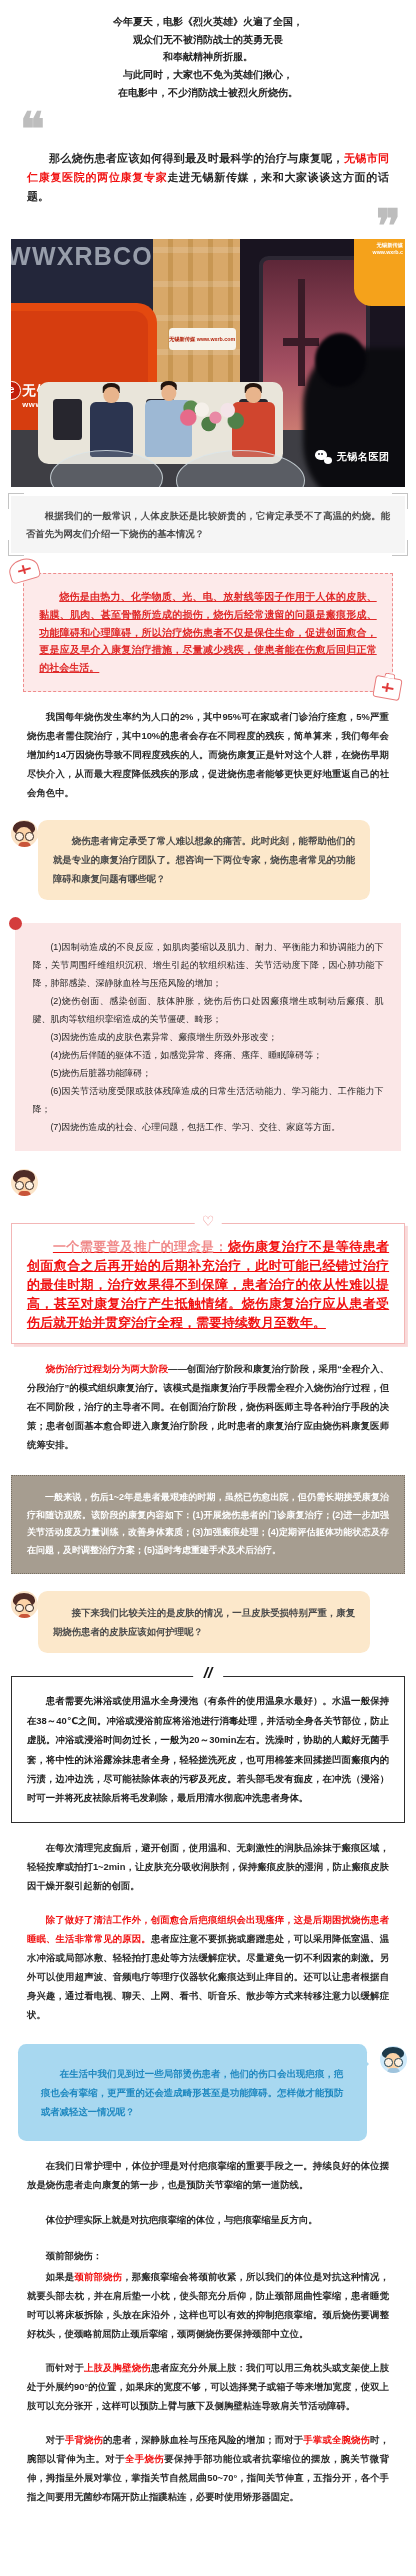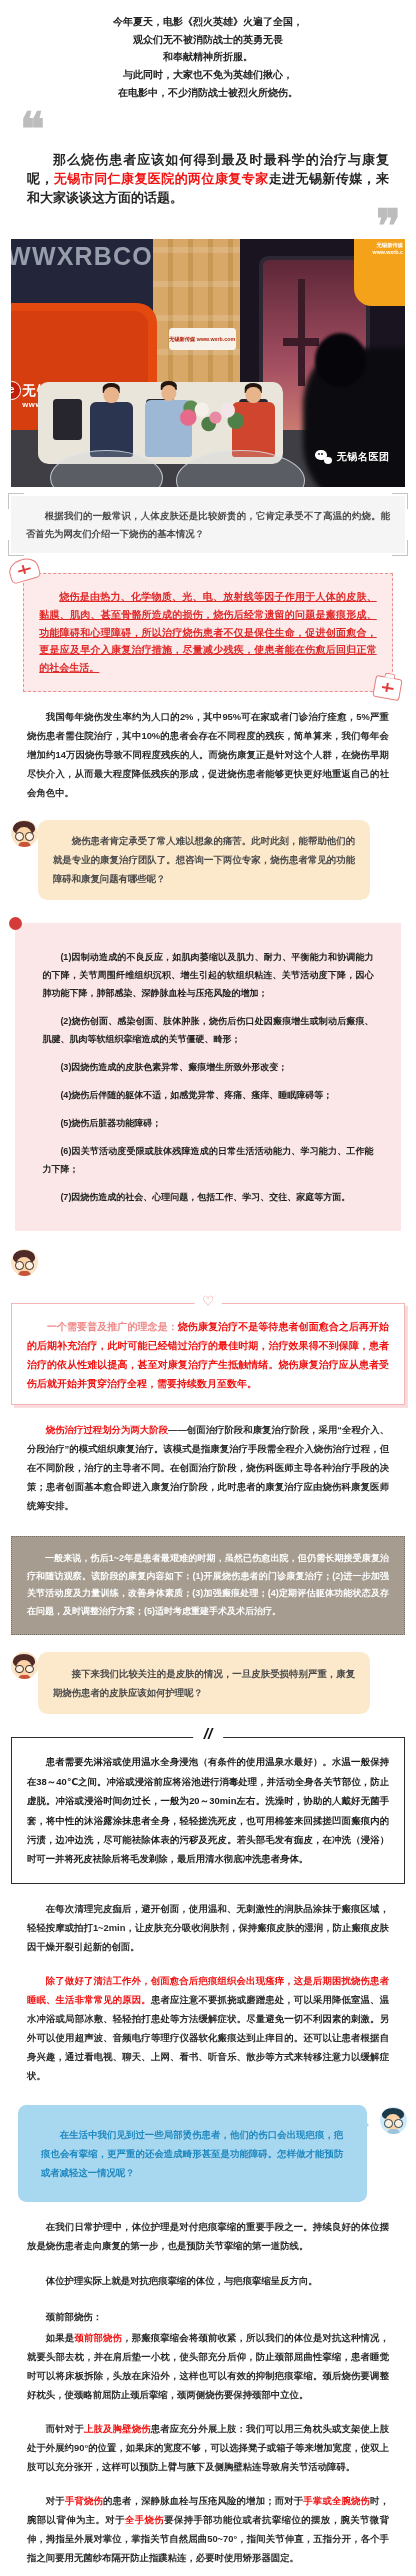--- a/index.html
+++ b/index.html
@@ -7,21 +7,21 @@
   .page{width:416px;overflow:hidden;background:#fff;}
 
   
   .intro{margin:13px 11.8px 0;text-align:center;}
   .intro p{margin:0;font-size:10px;line-height:17.7px;font-weight:700;color:#222;}
 
   .quote-mark{font-family:"DejaVu Serif",serif;font-size:46px;line-height:34px;color:#bdbdbd;font-weight:700;}
   .quote-open{margin:10.6px 0 0 20px;height:33px;}
   .quote-close{margin:2.4px 15.3px 0 0;height:23.5px;text-align:right;}
 
-  .lead{margin:4.7px 27px 0;font-size:13px;line-height:19px;font-weight:700;text-align:justify;text-indent:2em;color:#262626;}
+  .lead{margin:4.7px 27px 0;font-size:11px;line-height:19px;font-weight:700;text-align:justify;text-indent:2em;color:#262626;font-family:Liberation Mono, monospace;}
   .red{color:#f11212;}
   .pink-t{color:#f08a8a;}
 
   
   .photo{position:relative;margin:5.9px 10.6px 0;height:248px;background:#211d2b;overflow:hidden;}
   .ph-topband{position:absolute;left:0;top:0;width:58%;height:34%;background:#23263a;}
   .ph-banner{position:absolute;left:-3.5px;top:3.5px;font-size:25px;font-weight:900;color:#979daa;letter-spacing:1.2px;}
   .ph-orange{position:absolute;left:0;top:26%;width:37%;height:64%;background:#e4490f;border-radius:0 20px 0 0;}
   .ph-orange-in{position:absolute;inset:8.2px 8.2px 0 0;background:#d23a10;border-radius:0 14px 0 0;opacity:.75;}
   .ph-logo{position:absolute;left:8%;top:50%;color:#fff;}
@@ -101,26 +101,26 @@
   .av .face{position:absolute;top:7.7px;left:5.3px;right:5.3px;bottom:2.4px;background:#fcd3a7;border-radius:48%;}
   .av .gl{position:absolute;top:12.4px;width:6.5px;height:6.5px;border:1.2px solid #3a2a22;border-radius:50%;background:rgba(255,255,255,.65);}
   .av .gl.l{left:4.7px}.av .gl.r{left:14.7px}
   .av-m .gl{border-color:#23404e;}
   .av .body{position:absolute;bottom:-3.5px;left:7px;right:7px;height:8.2px;background:#c8553a;border-radius:4.7px 4.7px 0 0;}
   .av-m .body{background:#9fc3dc;}
 
   
   .list-box{position:relative;margin:22.4px 14.7px 0;background:#fbe7e7;padding:15.3px 17.7px;}
   .list-box::before{content:"";position:absolute;left:-5.3px;top:-5.3px;width:13px;height:13px;border-radius:50%;background:#d43c3c;}
-  .list-box p{margin:10px;font-size:9px;line-height:18px;font-weight:700;color:#232323;text-indent:2em;text-align:justify;}
+  .list-box p{margin:0;font-size:9px;line-height:18px;font-weight:400;color:#232323;text-indent:2em;text-align:justify;}
 
   
   .concept-box{position:relative;margin:27px 10.6px 0;background:#fff;border:1.8px solid #f3b6b6;box-shadow:2.9px 2.9px 0 rgba(246,196,196,.65);padding:13px 15.3px 10.6px;}
   .concept-heart{position:absolute;top:-10.6px;left:50%;transform:translateX(-50%);background:#fff;padding:0 7px;color:#ef8f8f;font-size:14px;font-weight:700;}
-  .concept-box p{margin:0;font-size:10px;line-height:19px;font-weight:700;text-indent:2em;text-align:justify;color:#f11212;}
+  .concept-box p{margin:0;font-size:13px;line-height:19px;font-weight:700;text-indent:2em;text-align:justify;color:#f11212;text-decoration:underline;}
 
   
   .gray-box{margin:21px 10.6px 0;background:#a69d90;border:1.2px dotted #776f63;padding:13px 15.3px;}
   .gray-box p{margin:0;font-size:9px;line-height:17.7px;font-weight:700;color:#fff;text-indent:2em;text-align:justify;}
 
   
   .black-box{position:relative;margin:23.5px 10.6px 0;border:1.2px solid #2d2d2d;padding:14px 15.3px;}
   .black-box p{margin:0;font-size:9.4px;line-height:19.4px;font-weight:700;color:#1e1e1e;text-indent:2em;text-align:justify;}
   .slash-mark{position:absolute;top:-13px;left:50%;transform:translateX(-50%);background:#fff;padding:0 10.6px;font-size:15.3px;font-weight:900;font-style:italic;color:#111;}
 </style>

